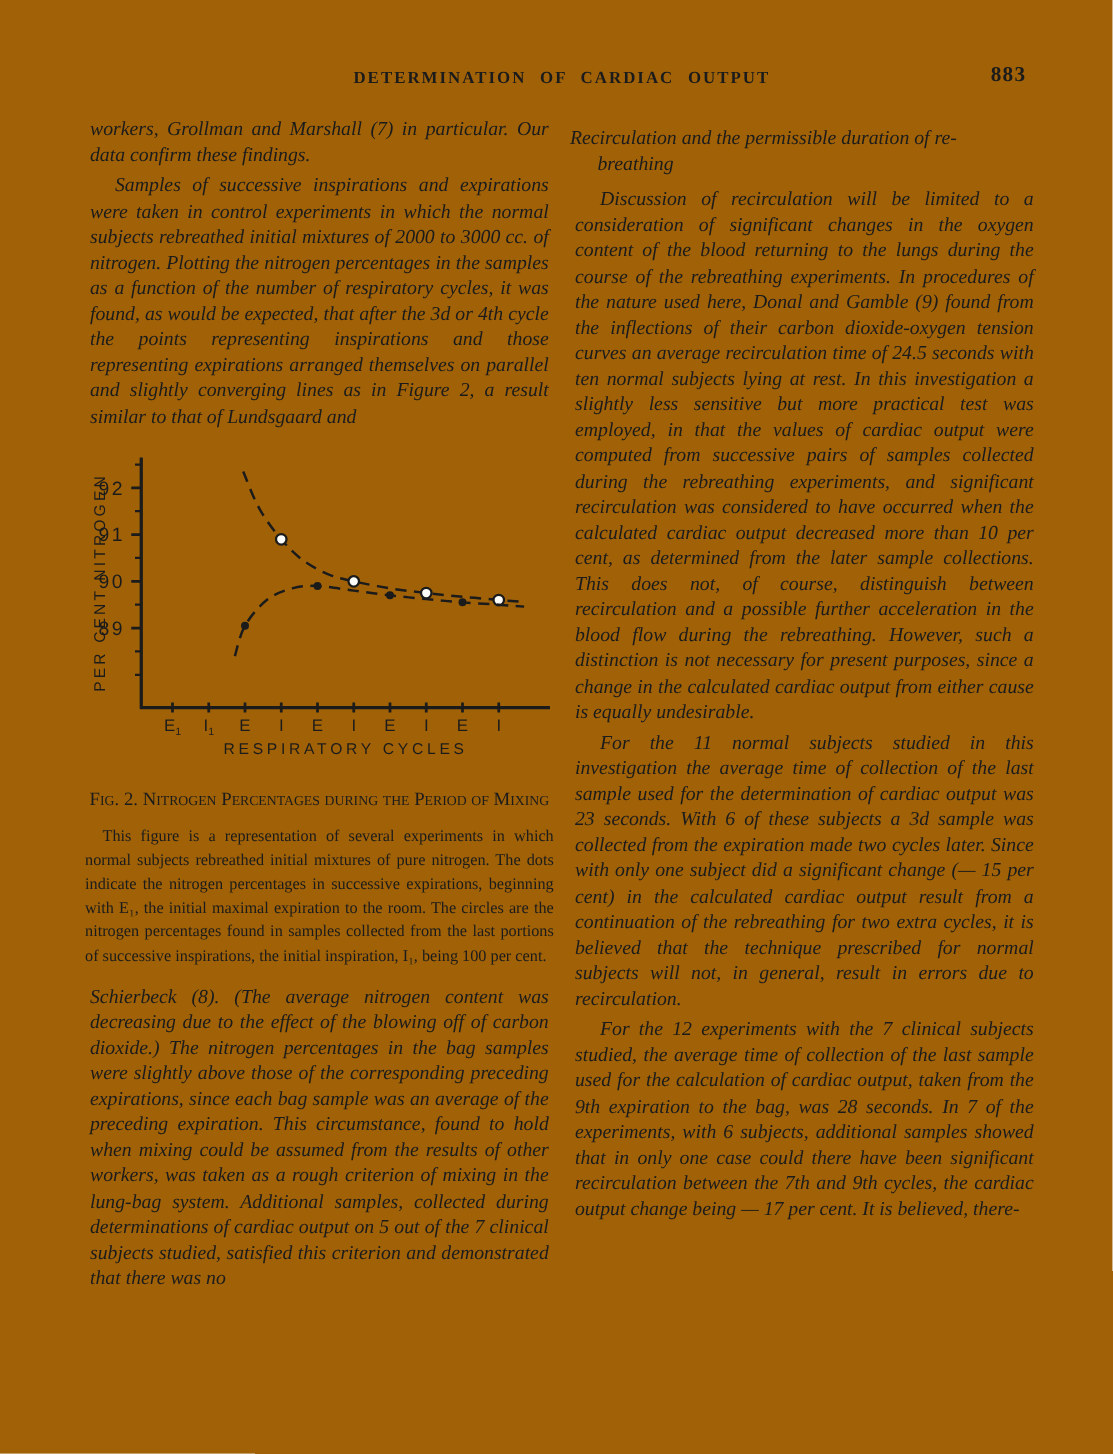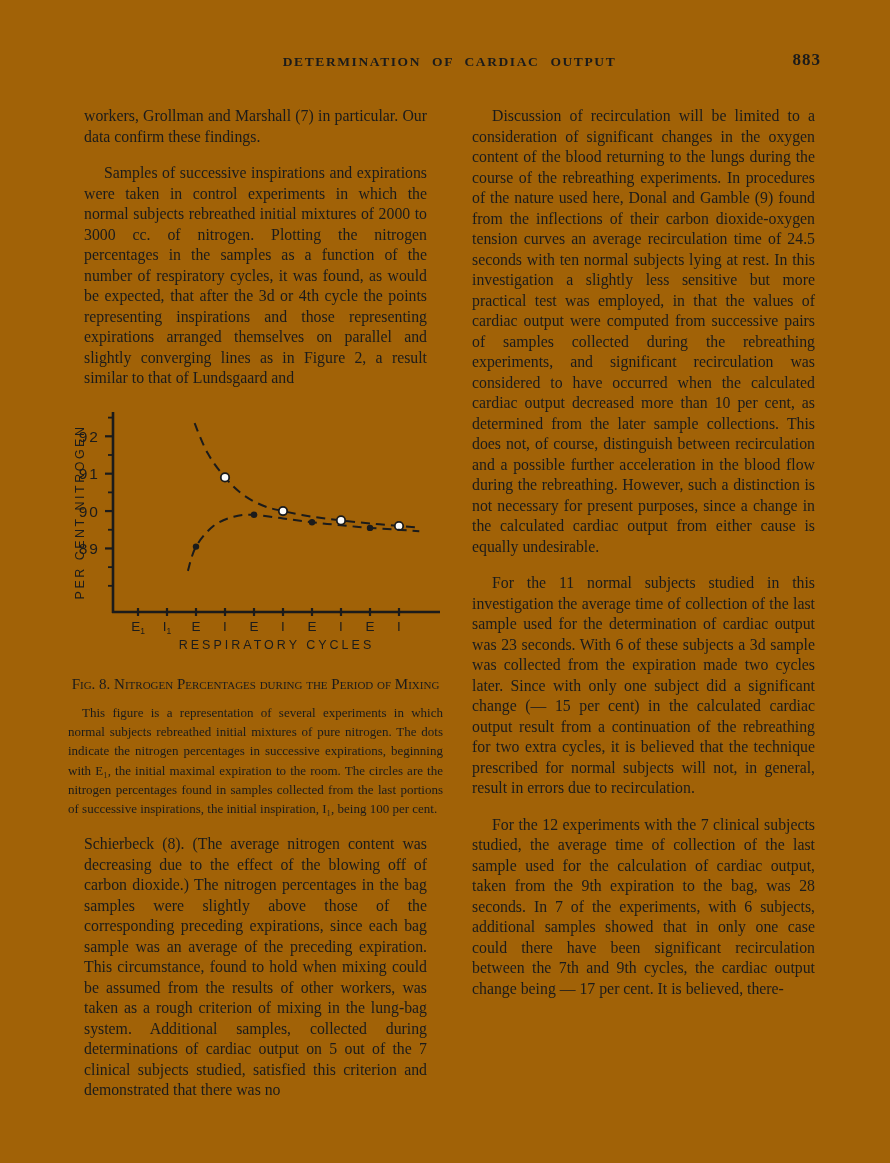--- a/index.html
+++ b/index.html
@@ -4,21 +4,21 @@
 <style>
   html,body{margin:0;padding:0;background:#fcfcf9;}
   .page{position:relative;width:890px;height:1163px;background:#a16207;color:#1b1b1b;
         font-family:"Liberation Serif","DejaVu Serif",serif;overflow:hidden;}
   .header{position:absolute;top:54px;left:68px;width:763px;height:22px;}
   .header-title{display:block;text-align:center;font-size:13.5px;font-weight:bold;
         letter-spacing:1.6px;word-spacing:6px;}
   .page-number{position:absolute;right:10px;top:-4px;font-size:17px;font-weight:bold;letter-spacing:1px;}
   .columns{position:absolute;top:90px;left:68px;display:flex;gap:13px;}
   .col{width:375px;text-align:justify;font-size:15.8px;line-height:20.5px;}
-  .col p{margin:16px;text-indent:20px;}
+  .col p{margin:4px;text-indent:20px;font-style:italic;}
   .col p.noindent{text-indent:0;}
   .figure{margin:15px 0 0 0;}
   .cap-title{margin-top:13px;text-align:center;font-variant:small-caps;font-size:15px;line-height:19px;}
   .cap-body{margin-top:9px;font-size:13px;line-height:19.2px;text-align:justify;text-indent:14px;}
   .after-fig{margin-top:14px;}
   .subheading{font-style:italic;text-align:left;margin:11px 0 8px 0;}
   .subheading .hang{padding-left:22px;}
   svg text{font-family:"Liberation Sans","DejaVu Sans",sans-serif;}
 </style>
 </head>
@@ -84,32 +84,36 @@
             <circle cx="215" cy="106.06542056074773" r="4.2" fill="#fcfcf9" stroke="#1b1b1b" stroke-width="1.8"></circle>
             <circle cx="273" cy="115.41121495327108" r="4.2" fill="#fcfcf9" stroke="#1b1b1b" stroke-width="1.8"></circle>
             <circle cx="331" cy="121.0186915887853" r="4.2" fill="#fcfcf9" stroke="#1b1b1b" stroke-width="1.8"></circle>
             <path d="M119.9,165.9 C121.2,161.8 123.7,149.1 128.0,141.6 C132.3,134.1 139.1,126.0 145.4,121.0 C151.7,116.0 158.9,113.5 165.7,111.7 C172.5,109.8 177.8,109.5 186.0,109.8 C194.2,110.1 205.3,112.3 215.0,113.5 C224.7,114.8 234.3,116.2 244.0,117.3 C253.7,118.4 263.3,119.3 273.0,120.3 C282.7,121.2 292.3,122.1 302.0,122.9 C311.7,123.6 322.8,124.2 331.0,124.8 C339.2,125.3 347.9,126.0 351.3,126.3" fill="none" stroke="#1b1b1b" stroke-width="2" stroke-dasharray="9 6"></path>
             <circle cx="128" cy="141.57943925233656" r="3.2" fill="#1b1b1b"></circle>
             <circle cx="186" cy="109.80373831775685" r="3.2" fill="#1b1b1b"></circle>
             <circle cx="244" cy="117.28037383177565" r="3.2" fill="#1b1b1b"></circle>
             <circle cx="302" cy="122.88785046728987" r="3.2" fill="#1b1b1b"></circle>
           </svg>
         <figcaption>
-          <div class="cap-title">Fig. 8. Nitrogen Percentages during the Period of Mixing</div>
+          <div class="cap-title">Fig. 2. Nitrogen Percentages during the Period of Mixing</div>
           <div class="cap-body">This figure is a representation of several experiments in which normal subjects rebreathed initial mixtures of pure nitrogen.  The dots indicate the nitrogen percentages in successive expirations, beginning with E₁, the initial maximal expiration to the room.  The circles are the nitrogen percentages found in samples collected from the last portions of successive inspirations, the initial inspiration, I₁, being 100 per cent.</div>
         </figcaption>
       </figure>
 
       <div class="after-fig">
           <p class="noindent">Schierbeck (8).  (The average nitrogen content was decreasing due to the effect of the blowing off of carbon dioxide.)  The nitrogen percentages in the bag samples were slightly above those of the corresponding preceding expirations, since each bag sample was an average of the preceding expiration.  This circumstance, found to hold when mixing could be assumed from the results of other workers, was taken as a rough criterion of mixing in the lung-bag system.  Additional samples, collected during determinations of cardiac output on 5 out of the 7 clinical subjects studied, satisfied this criterion and demonstrated that there was no</p>
         </div>
     </div>
 
     <div class="col">
 
+      <div class="subheading">
+        <div>Recirculation and the permissible duration of re-</div>
+        <div class="hang">breathing</div>
+      </div>
 
       <div>
           <p>Discussion of recirculation will be limited to a consideration of significant changes in the oxygen content of the blood returning to the lungs during the course of the rebreathing experiments.  In procedures of the nature used here, Donal and Gamble (9) found from the inflections of their carbon dioxide-oxygen tension curves an average recirculation time of 24.5 seconds with ten normal subjects lying at rest.  In this investigation a slightly less sensitive but more practical test was employed, in that the values of cardiac output were computed from successive pairs of samples collected during the rebreathing experiments, and significant recirculation was considered to have occurred when the calculated cardiac output decreased more than 10 per cent, as determined from the later sample collections.  This does not, of course, distinguish between recirculation and a possible further acceleration in the blood flow during the rebreathing.  However, such a distinction is not necessary for present purposes, since a change in the calculated cardiac output from either cause is equally undesirable.</p>
           <p>For the 11 normal subjects studied in this investigation the average time of collection of the last sample used for the determination of cardiac output was 23 seconds.  With 6 of these subjects a 3d sample was collected from the expiration made two cycles later.  Since with only one subject did a significant change (— 15 per cent) in the calculated cardiac output result from a continuation of the rebreathing for two extra cycles, it is believed that the technique prescribed for normal subjects will not, in general, result in errors due to recirculation.</p>
           <p>For the 12 experiments with the 7 clinical subjects studied, the average time of collection of the last sample used for the calculation of cardiac output, taken from the 9th expiration to the bag, was 28 seconds.  In 7 of the experiments, with 6 subjects, additional samples showed that in only one case could there have been significant recirculation between the 7th and 9th cycles, the cardiac output change being — 17 per cent.  It is believed, there-</p>
         </div>
     </div>
 
   </div>
 </div>

